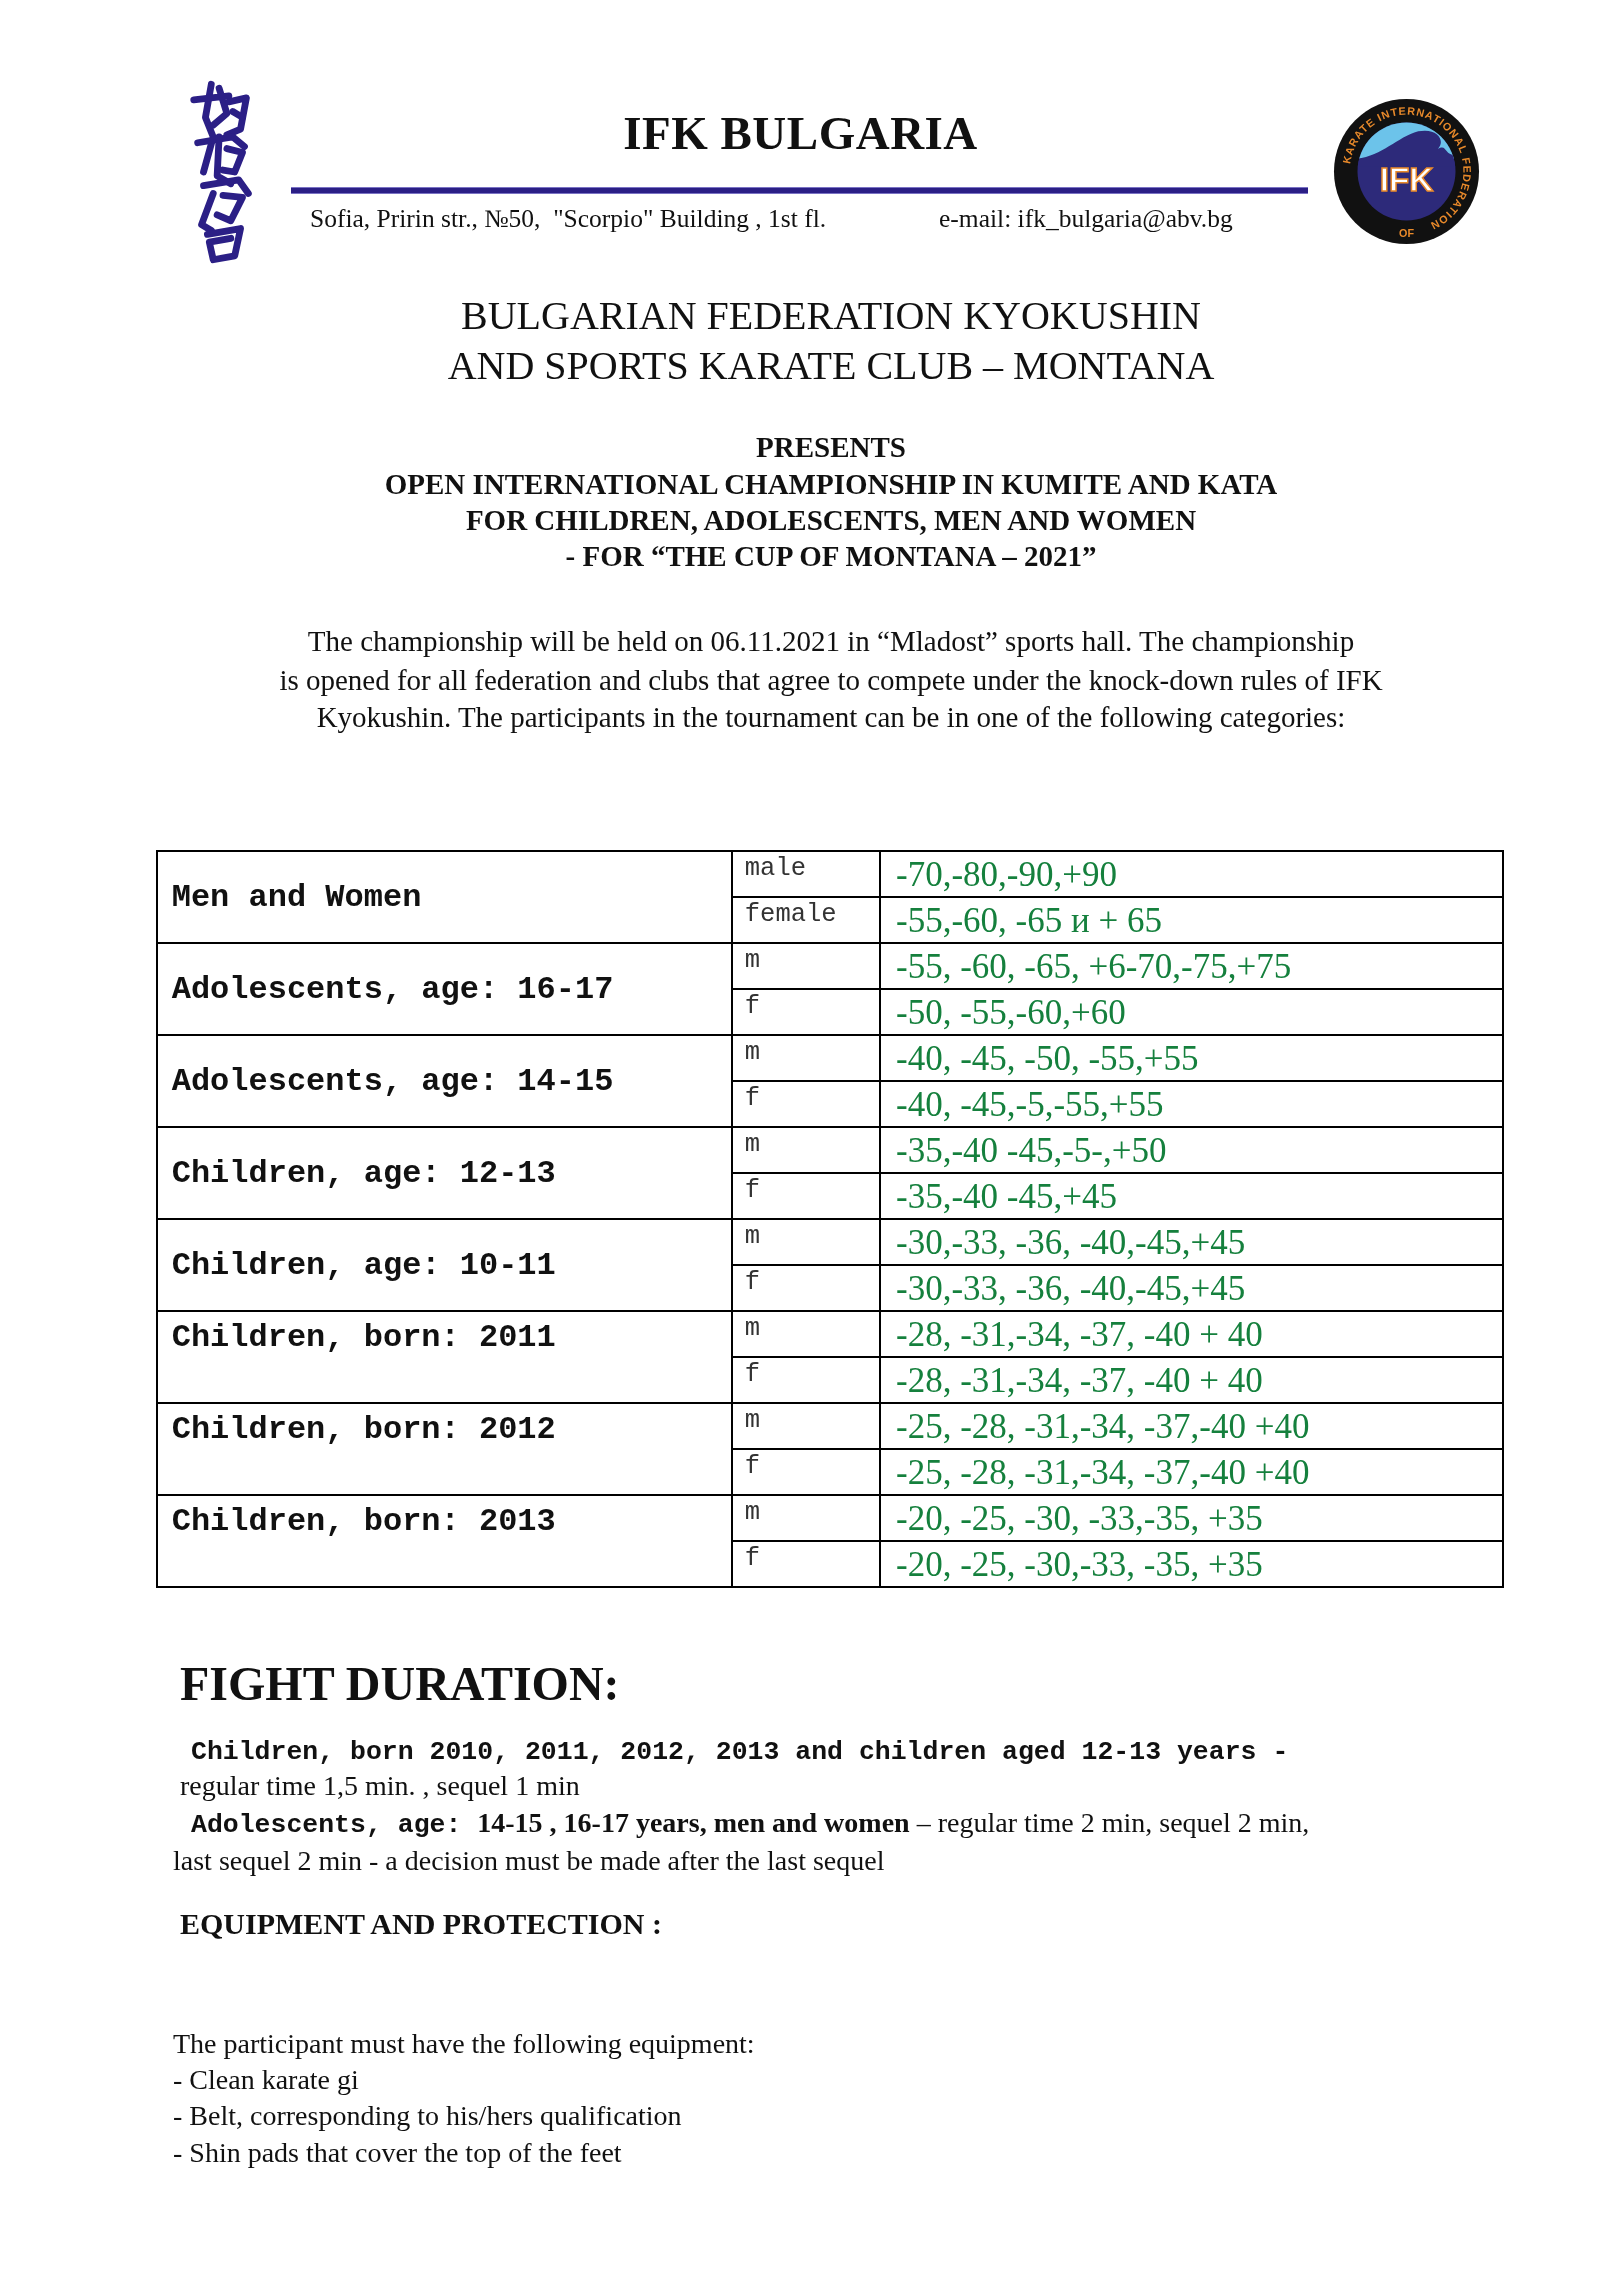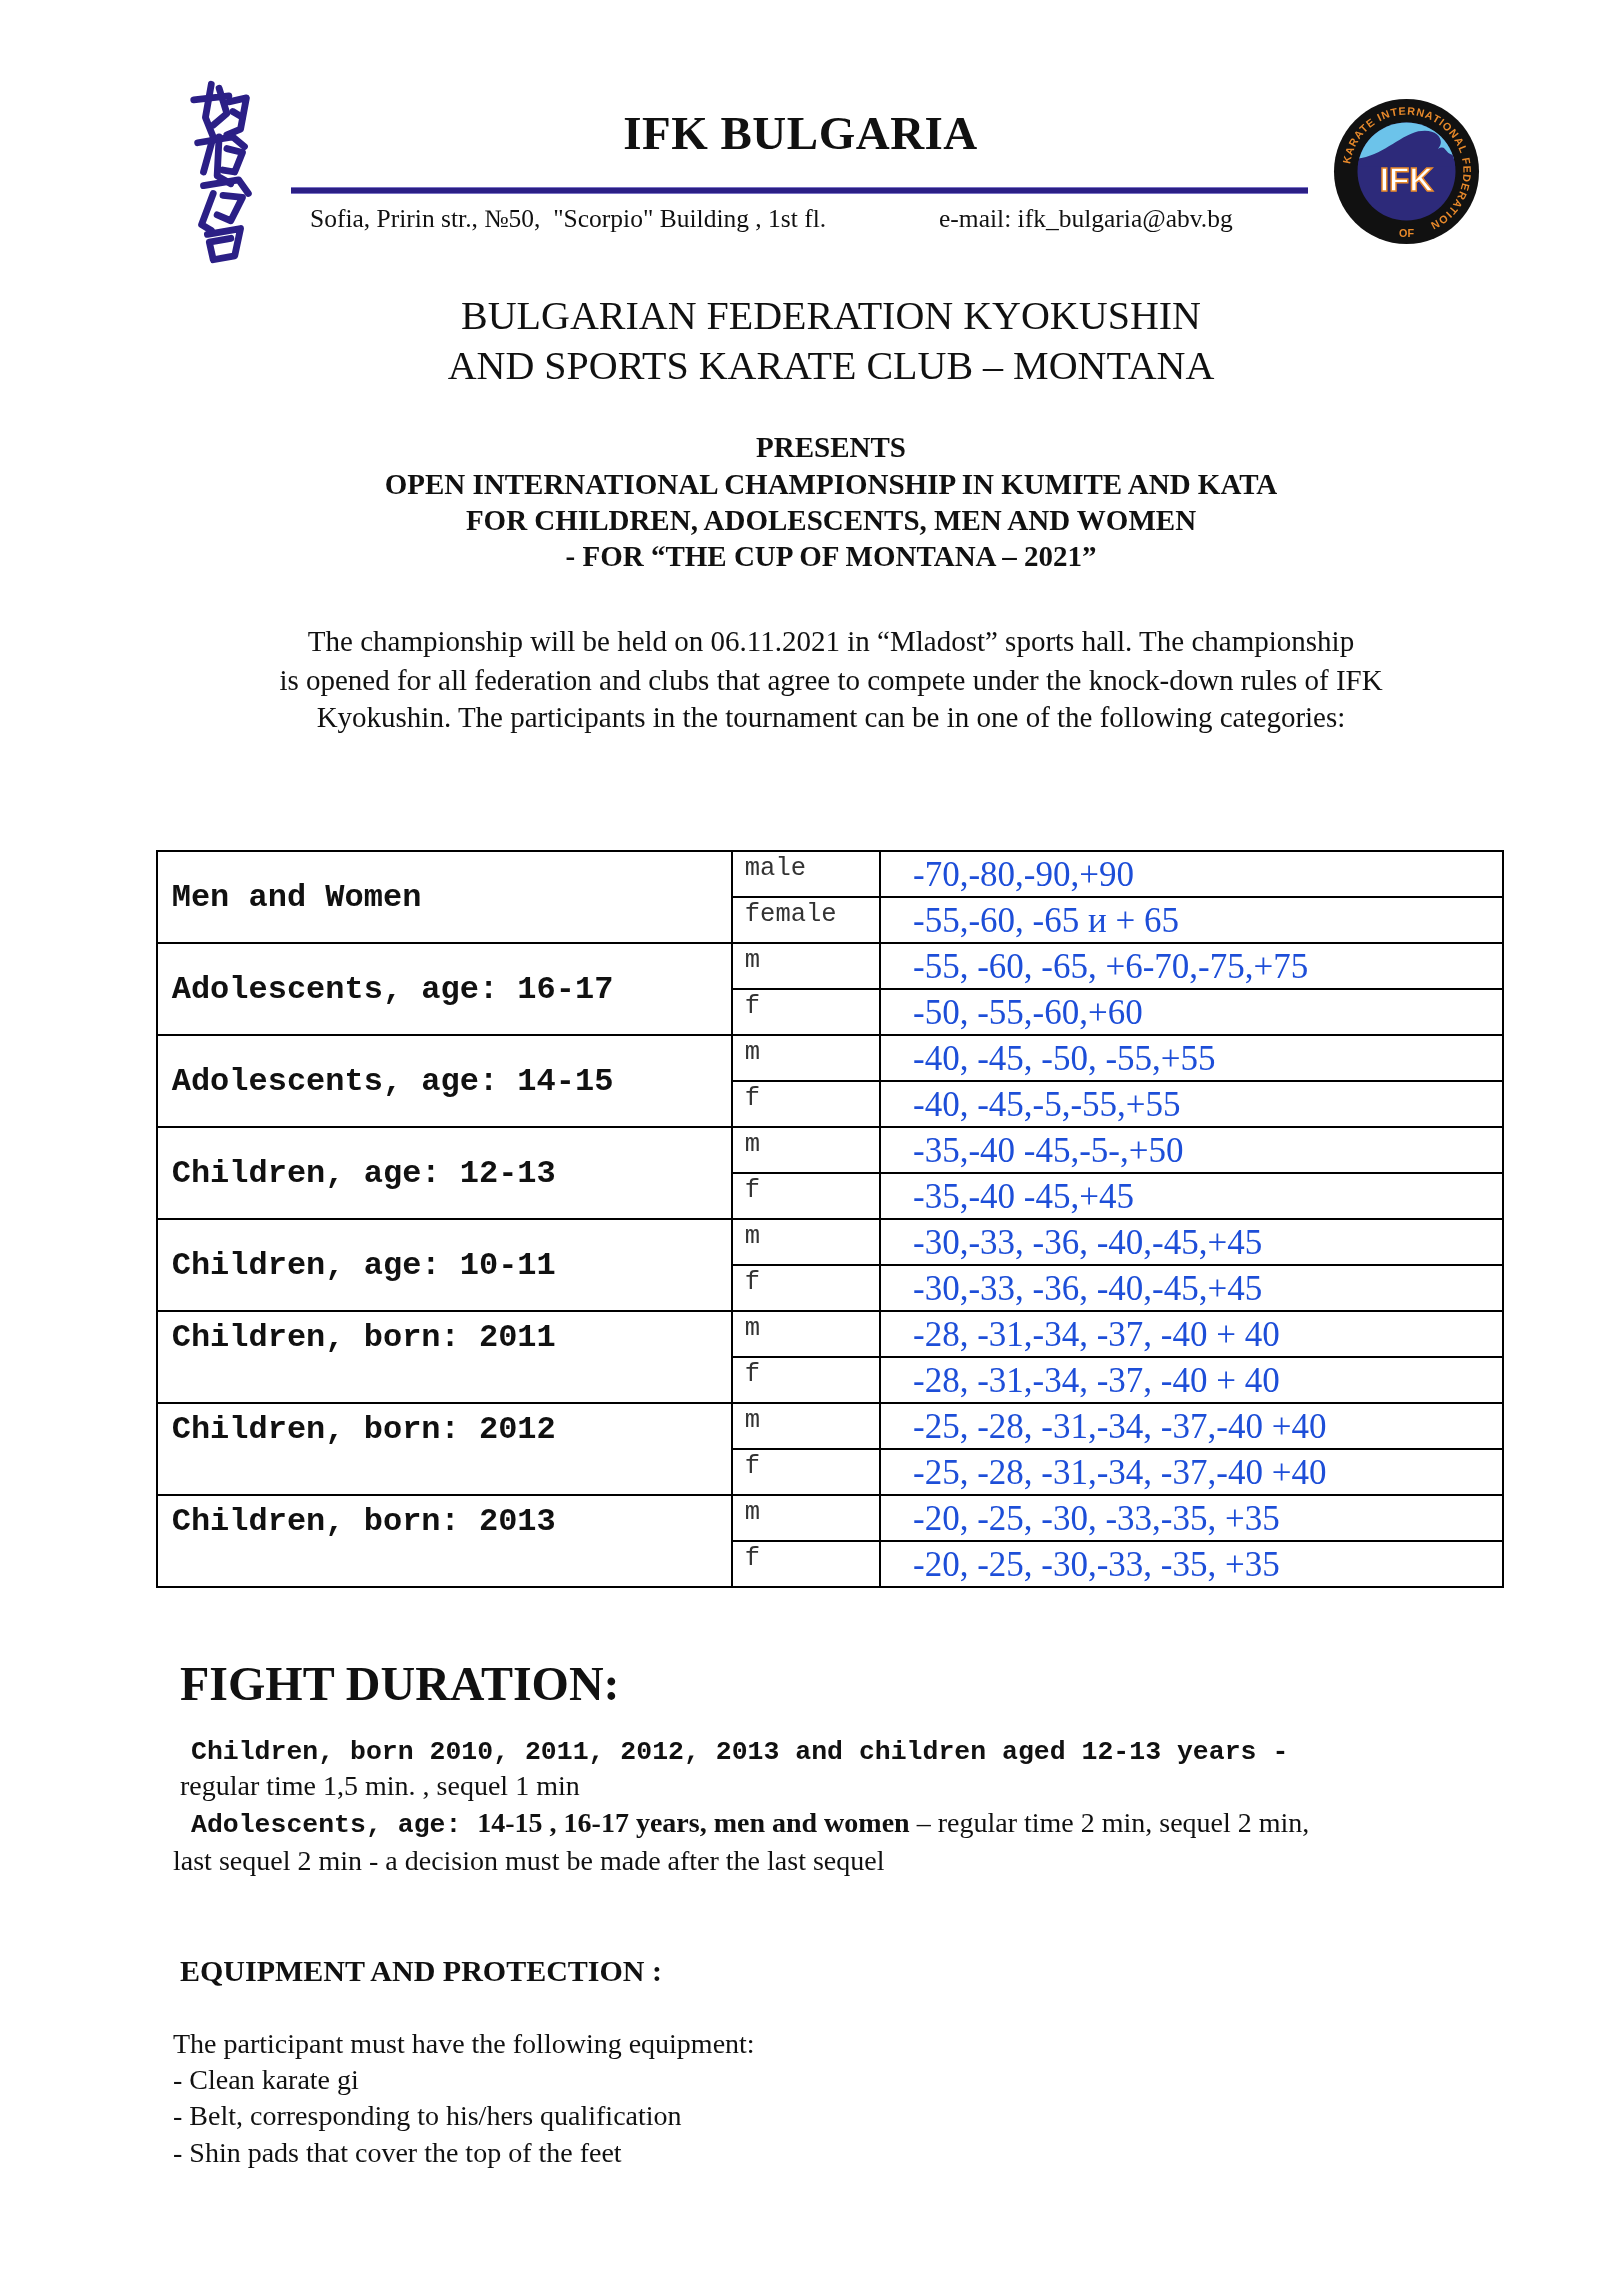--- a/index.html
+++ b/index.html
@@ -34,34 +34,34 @@
   
   #cat-table { left:156px; top:850px; width:1347px; border-collapse:collapse;
                table-layout:fixed; }
   #cat-table td { border:2px solid #000000; height:42px; padding:0; vertical-align:middle; }
   #cat-table td.group { font-family:"Liberation Mono", monospace; font-weight:bold;
                font-size:32px; padding-left:13.7px; color:#111;margin-left:16px; }
   #cat-table td.group.top { vertical-align:top; padding-top:7px; }
   #cat-table td.sex { font-family:"Liberation Mono", monospace; font-size:25.5px;
                padding-left:11.8px; color:#333; vertical-align:top; padding-top:2px; }
   #cat-table td.weights { font-family:"Liberation Serif", serif; font-size:35px;
-               padding-left:32px; line-height:39px; color:#1d4ed8; white-space:nowrap;border-radius:15px; }
+               padding-left:15px; line-height:39px; color:#15803d; white-space:nowrap;border-radius:15px; }
   col.c1 { width:575px; } col.c2 { width:148px; } col.c3 { width:623px; }
 
   
   #fight-heading { left:180px; top:1656px; font-size:48px; font-weight:bold; }
   .fd { left:173px; font-size:28px; white-space:nowrap; }
   .fd b.m { font-family:"Liberation Mono", monospace; font-weight:bold; font-size:26.5px; }
   #fd-1 { top:1734px; left:191px; }
   #fd-2 { top:1770px; left:180px; }
   #fd-3 { top:1807px; left:191px; }
   #fd-4 { top:1845px; }
 
   
-  #equip-heading { left:180px; top:1954px; font-size:30px; font-weight:bold; }
+  #equip-heading { left:180px; top:1907px; font-size:30px; font-weight:bold; }
   .eq { left:173px; font-size:28px; white-space:nowrap; }
   #eq-intro { top:2028px; }
   #eq-0 { top:2064px; }
   #eq-1 { top:2100px; }
   #eq-2 { top:2137px; }
 </style>
 </head>
 <body>
 
 <div id="kanji" class="abs">

